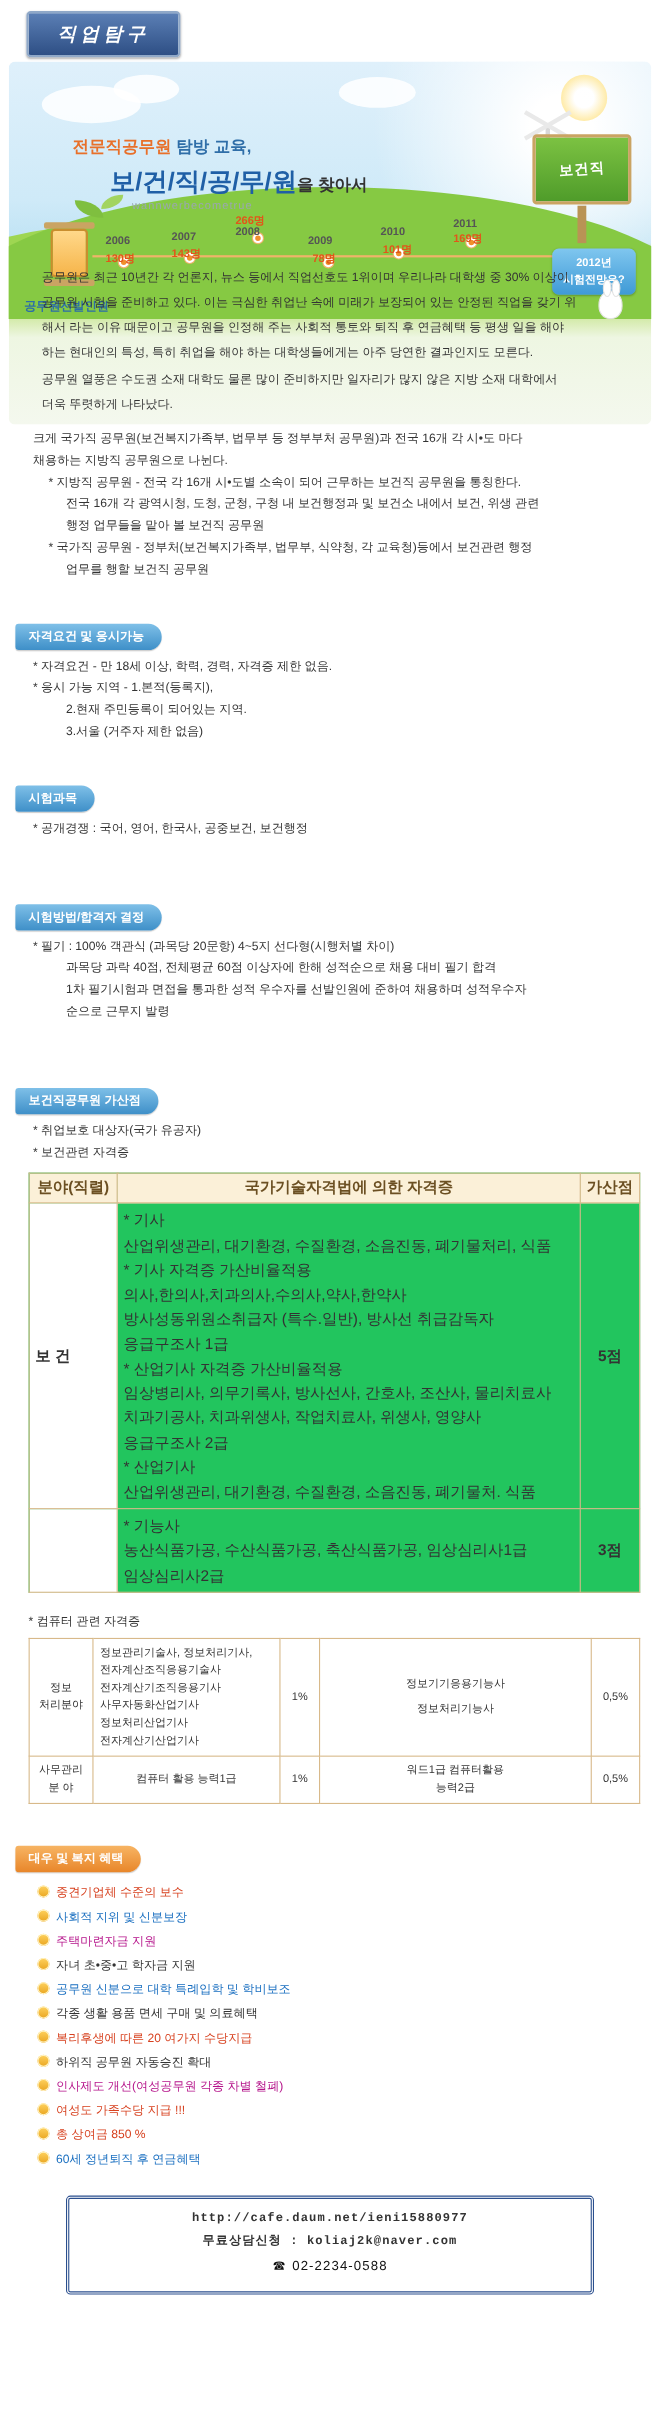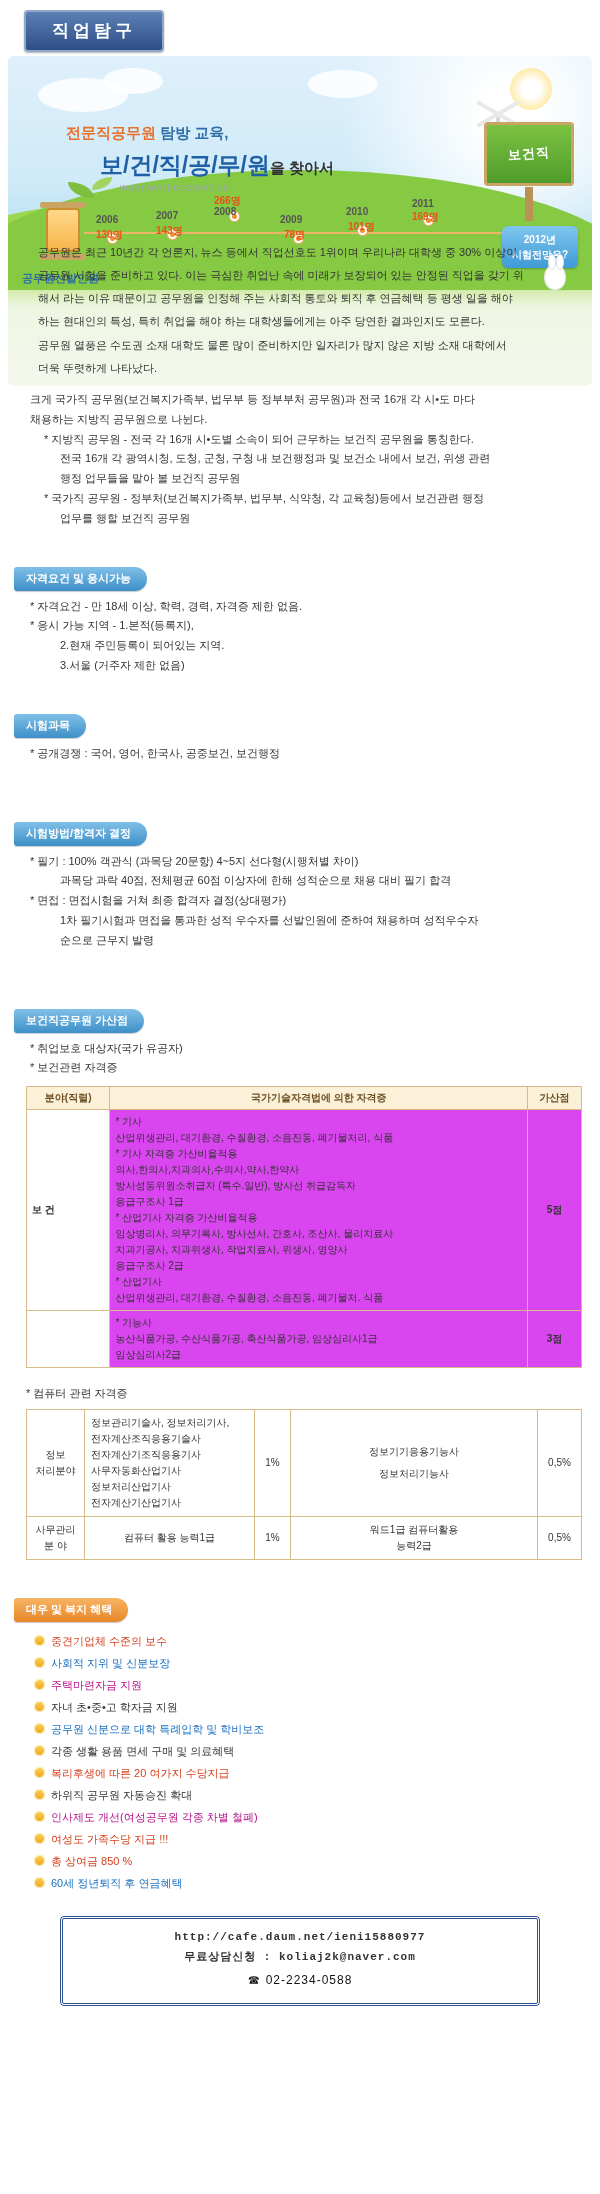--- a/index.html
+++ b/index.html
@@ -19,20 +19,21 @@
     display:inline-block;
     background:linear-gradient(#5b7fb5,#2e4f85);
     border:2px solid #8fa8c8;
     border-radius:4px;
     color:#fff;
     font-weight:bold;
     font-size:17px;
     letter-spacing:4px;
     padding:7px 26px 8px 26px;
     box-shadow:0 1px 2px rgba(0,0,0,.3);
+    font-style:italic;
   }
 
   
   .hero {
     position:relative;
     margin:0 8px;
     height:330px;
     border-radius:6px;
     overflow:hidden;
     background:
@@ -130,21 +131,21 @@
   .sec-head.orange { background:linear-gradient(#f7b463,#e8862a); }
   .sec-body { margin:4px 22px 0 30px; font-size:11px; line-height:1.8; color:#333; }
   .sec-body .lv1 { }
   .sec-body .lv2 { padding-left:14px; }
   .sec-body .lv3 { padding-left:30px; }
   .spacer-lg { height:42px; }
   .spacer-md { height:22px; }
 
   
   .tbl-wrap { margin:8px 18px 0 26px; }
-  table.grid { border-collapse:collapse; width:100%; font-size:10px; color:#333; background:#d946ef; }
+  table.grid { border-collapse:collapse; width:100%; font-size:14px; color:#333; background:#22c55e; }
   table.grid th, table.grid td { border:1px solid #d8b98a; padding:4px 5px; vertical-align:middle; }
   table.grid thead th { background:#fbf0d8; font-weight:bold; text-align:center; color:#6b4f22; }
   .cell-center { text-align:center; }
   .cat-cell { text-align:left; font-weight:bold; background:#fff; width:34px; }
   .qual-cell { line-height:1.6; }
   .pts-cell { text-align:center; font-weight:bold; }
 
   table.grid2 { border-collapse:collapse; width:100%; font-size:10px; }
   table.grid2 th, table.grid2 td { border:1px solid #d8b98a; padding:5px 6px; vertical-align:middle; }
   table.grid2 td { line-height:1.6; }
@@ -293,21 +294,20 @@
   </div>
 
   <div class="spacer-lg"></div>
 
   <div class="sec-head-wrap">
     <span class="sec-head">시험방법/합격자 결정</span>
   </div>
   <div class="sec-body">
     <div class="lv1">* 필기 : 100% 객관식 (과목당 20문항) 4~5지 선다형(시행처별 차이)</div>
     <div class="lv3">과목당 과락 40점, 전체평균 60점 이상자에 한해 성적순으로 채용 대비 필기 합격</div>
-    <div class="lv1">* 면접 : 면접시험을 거쳐 최종 합격자 결정(상대평가)</div>
     <div class="lv3">1차 필기시험과 면접을 통과한 성적 우수자를 선발인원에 준하여 채용하며 성적우수자</div>
     <div class="lv3">순으로 근무지 발령</div>
   </div>
 
   <div class="spacer-lg"></div>
 
   <div class="sec-head-wrap">
     <span class="sec-head">보건직공무원 가산점</span>
   </div>
   <div class="sec-body">

